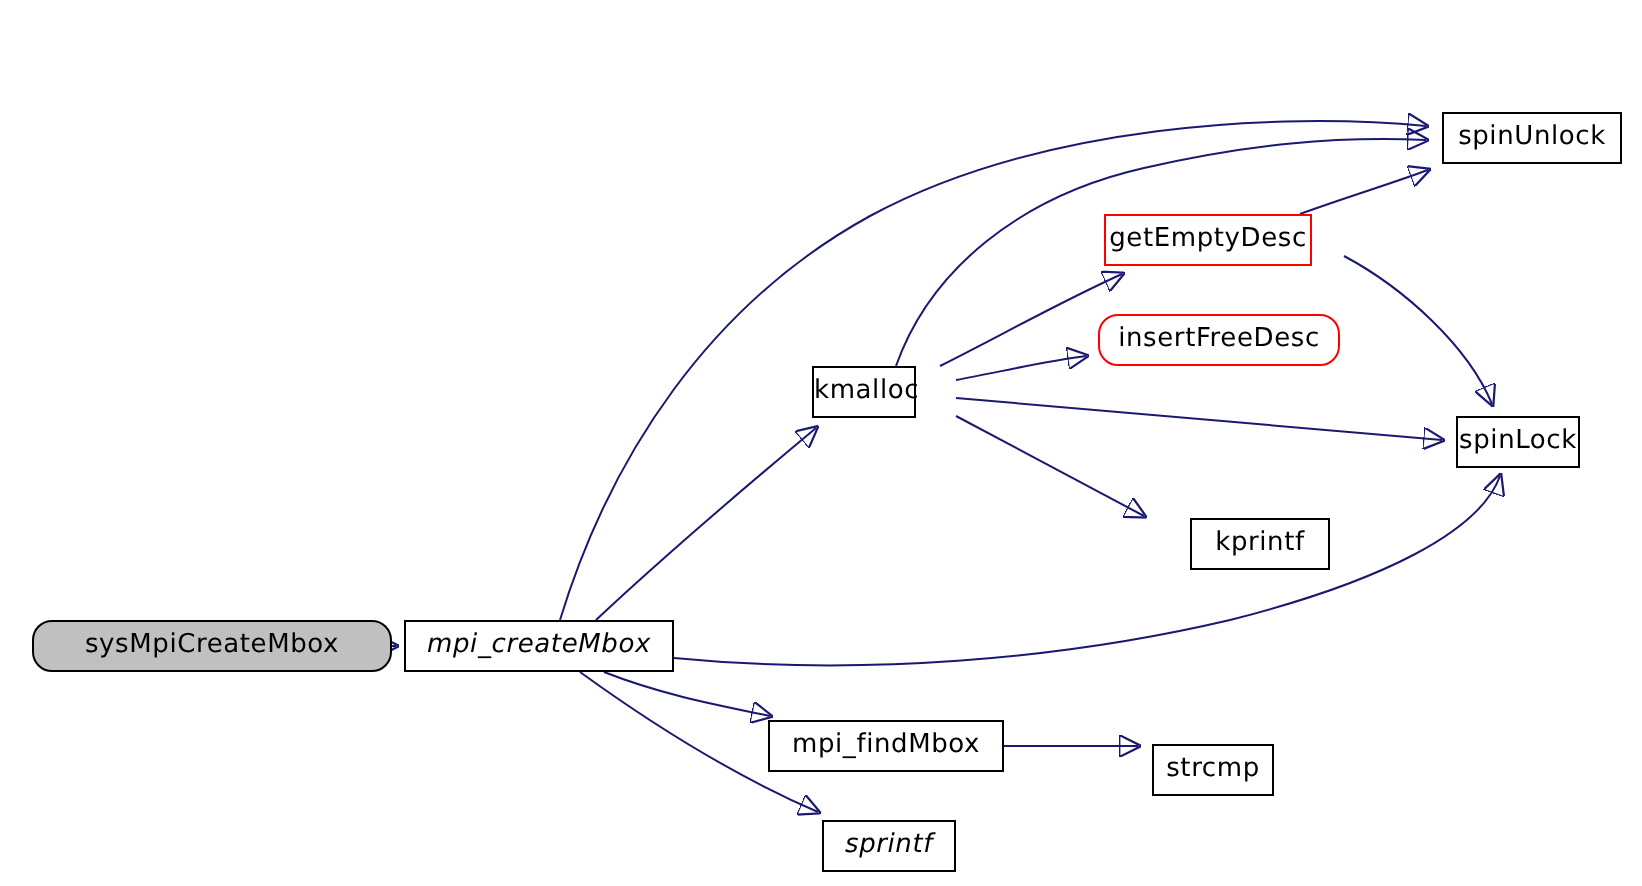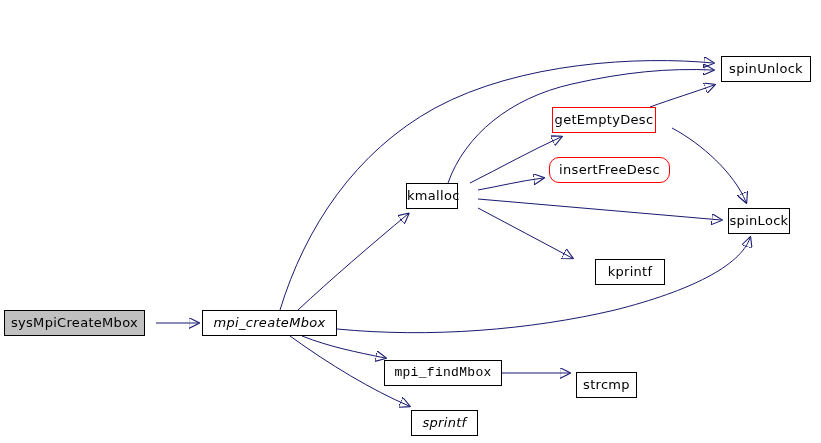--- a/index.html
+++ b/index.html
@@ -42,29 +42,29 @@
     cursor: pointer;
   }
   .node.root {
     background: #c0c0c0;
     cursor: default;
   }
   .node.red {
     border-color: #fe0000;
   }
   
-  .n-sys  { left: 4px;   top: 310px; width: 141px; }
+  .n-sys  { left: 16px;   top: 310px; width: 180px; border-radius: 10px; }
   .n-mpc  { left: 202px; top: 310px; width: 135px; font-style: italic; }
   .n-kml  { left: 406px; top: 183px; width: 52px;  }
   .n-get  { left: 552px; top: 107px; width: 104px; }
   .n-ins  { left: 549px; top: 157px; width: 121px; border-radius: 10px; }
   .n-sun  { left: 721px; top: 56px;  width: 90px;  }
   .n-slk  { left: 728px; top: 208px; width: 62px;  }
   .n-kpf  { left: 577px; top: 259px; width: 70px; margin-left: 18px;  }
-  .n-mfm  { left: 384px; top: 360px; width: 118px; font-family: Liberation Mono, monospace; }
+  .n-mfm  { left: 384px; top: 360px; width: 118px; }
   .n-scp  { left: 576px; top: 372px; width: 61px;  }
   .n-spf  { left: 411px; top: 410px; width: 67px; font-style: italic;  }
 </style>
 </head>
 <body>
 
 <div class="graph">
 
   <svg class="edges" width="821" height="443" viewBox="0 0 821 443" xmlns="http://www.w3.org/2000/svg">
     <defs>

